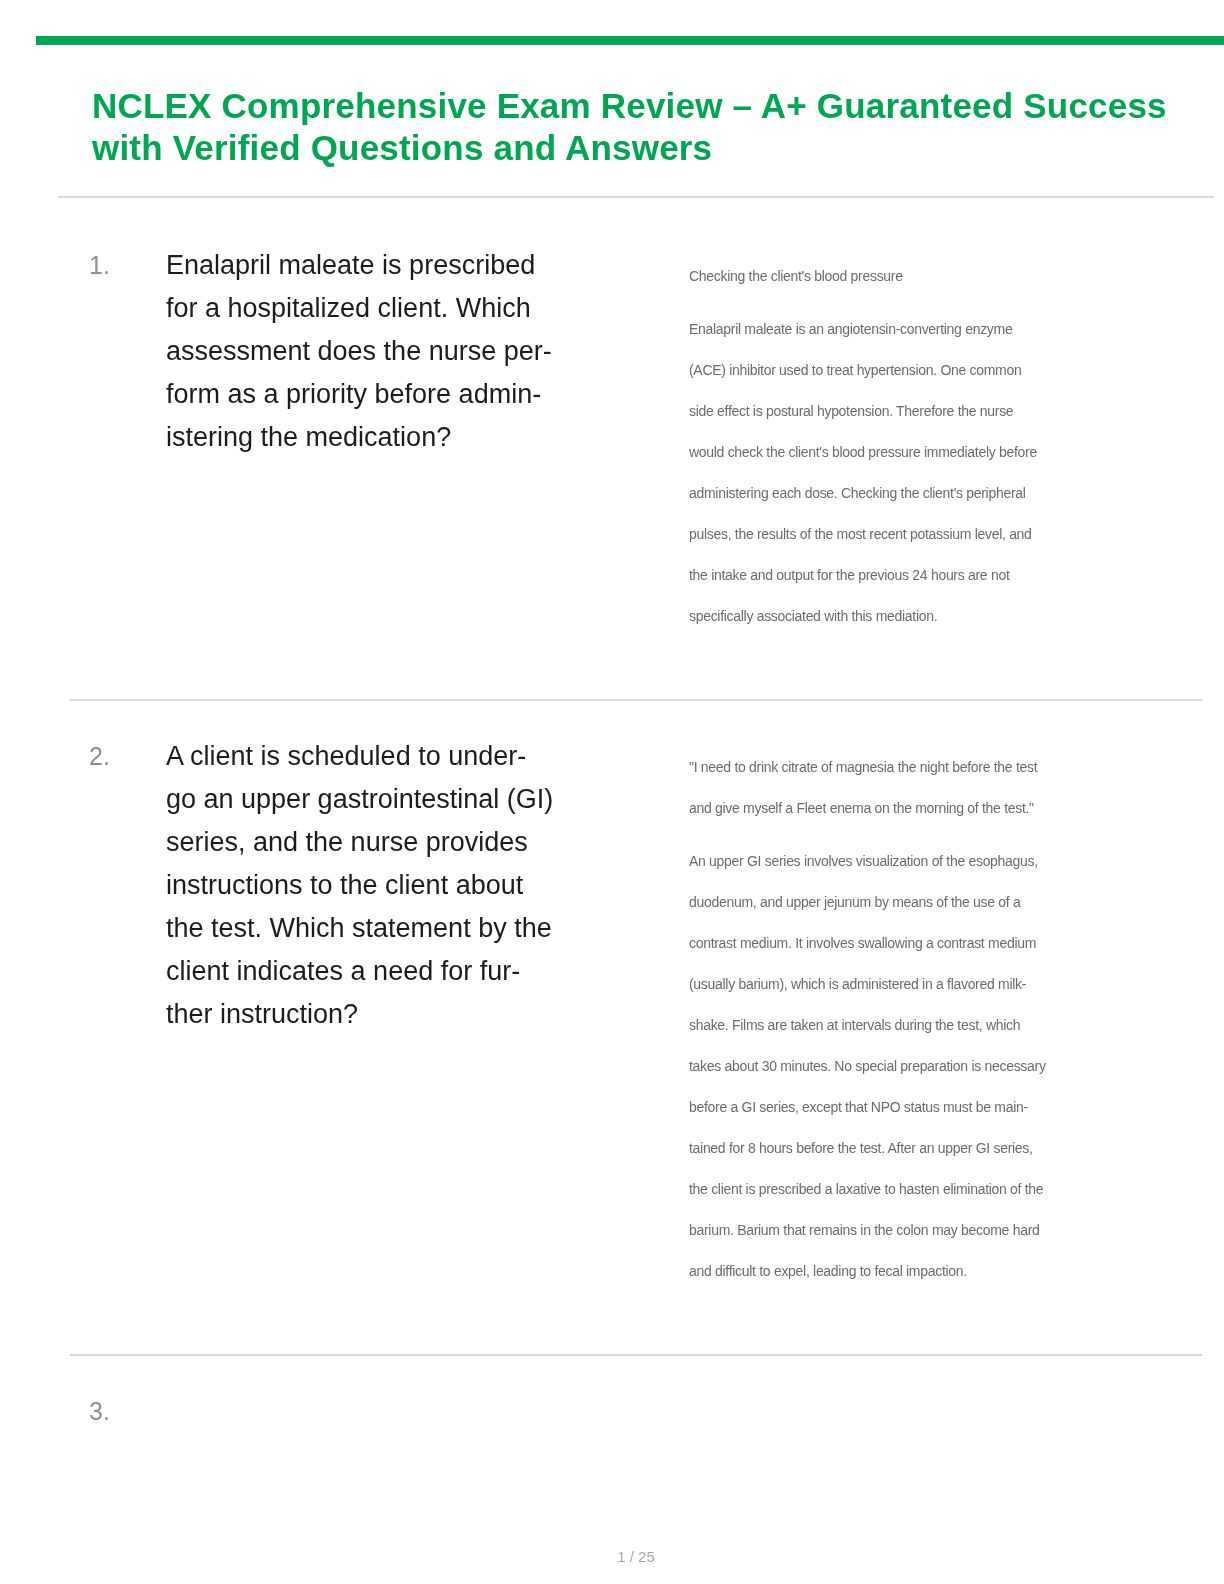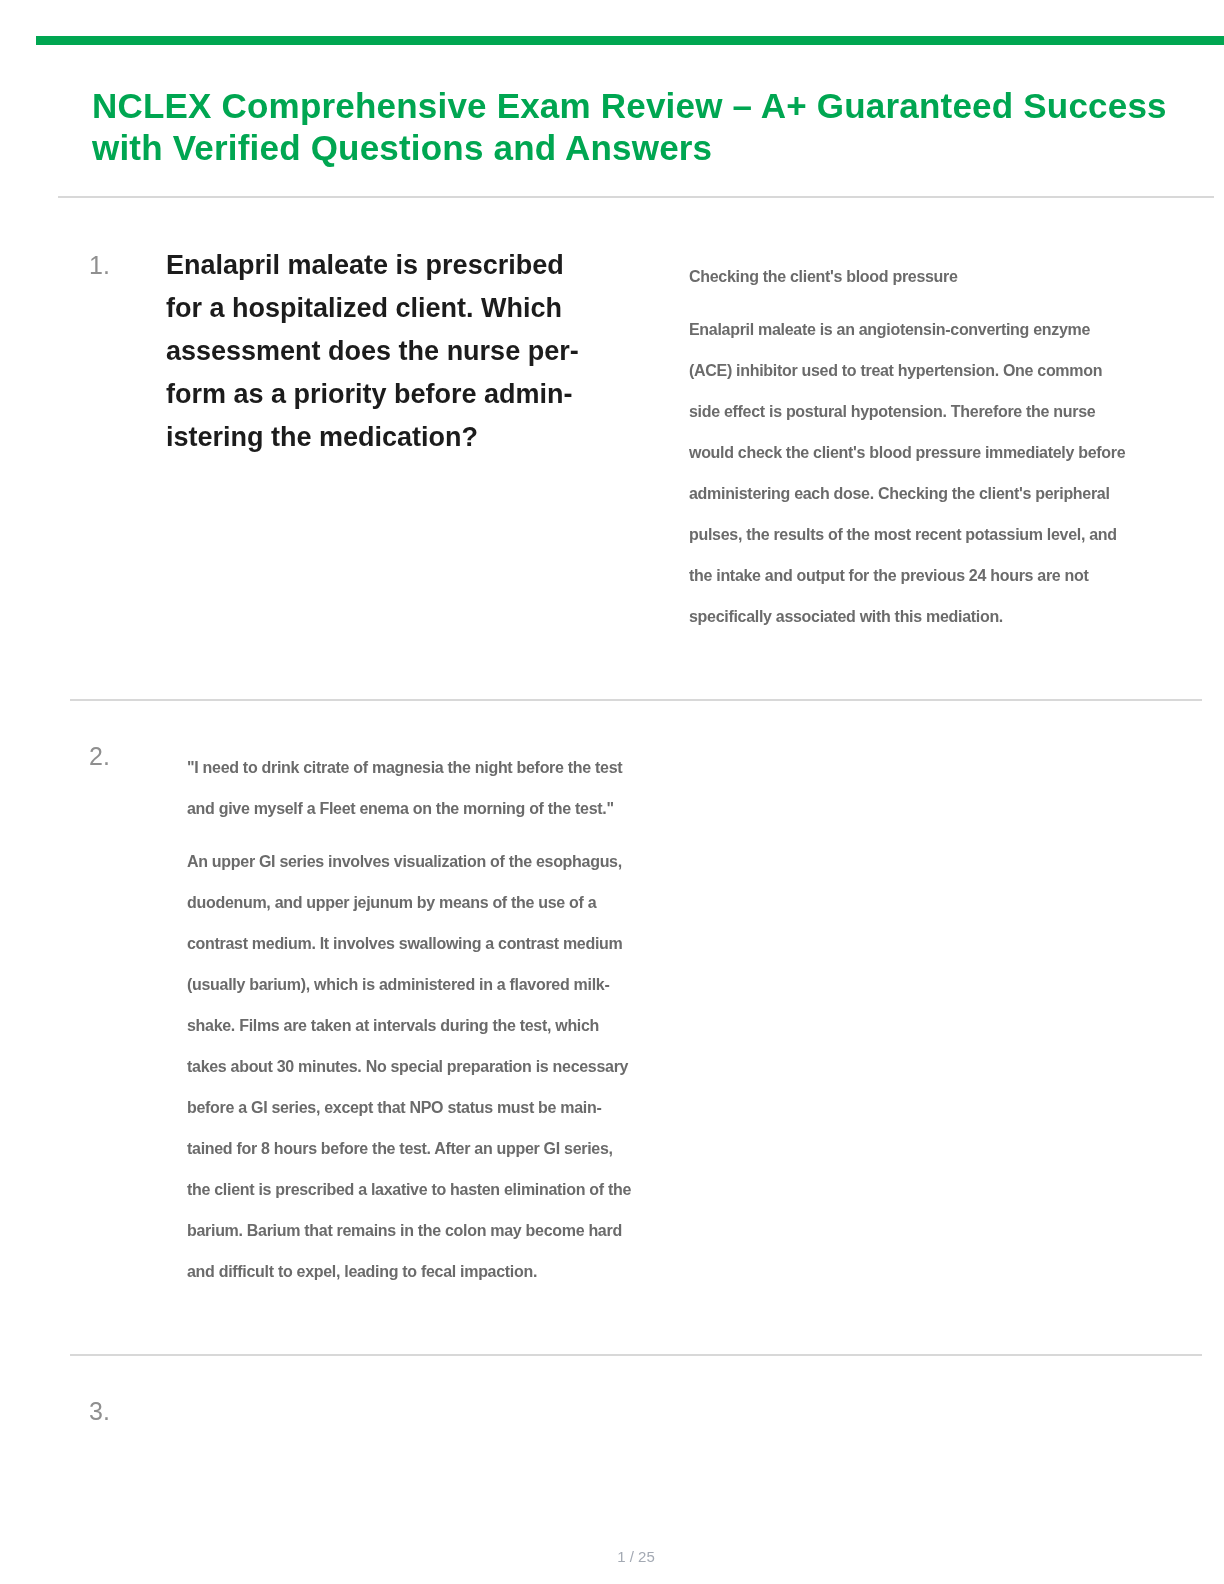--- a/index.html
+++ b/index.html
@@ -44,33 +44,33 @@
     color: #8f8f8f;
     font-size: 25px;
     font-weight: 300;
     line-height: 43px;
   }
   .q-text {
     width: 478px;
     flex-shrink: 0;
     color: #1c1c1c;
     font-size: 27px;
-    font-weight: 700;
+    font-weight: 400;
     line-height: 43px;
     white-space: pre-line;
   }
   .answer-col {
     flex: 1;
     padding-left: 9px;
     padding-right: 24px;
   }
   .a-text, .a-expl {
     color: #6b6b6b;
-    font-size: 16px;
-    font-weight: 700;
+    font-size: 14px;
+    font-weight: 400;
     line-height: 41px;
     letter-spacing: -0.3px;
     white-space: pre-line;
   }
   .footer {
     position: absolute;
     top: 1512px;
     left: 0;
     right: 0;
     text-align: center;
@@ -106,20 +106,27 @@
 would check the client's blood pressure immediately before
 administering each dose. Checking the client's peripheral
 pulses, the results of the most recent potassium level, and
 the intake and output for the previous 24 hours are not
 specifically associated with this mediation.</div>
     </div>
   </div>
 
   <div class="qa-row">
     <div class="q-num">2.</div>
+    <div class="q-text">A client is scheduled to under-
+go an upper gastrointestinal (GI)
+series, and the nurse provides
+instructions to the client about
+the test. Which statement by the
+client indicates a need for fur-
+ther instruction?</div>
     <div class="answer-col">
       <div class="a-text">"I need to drink citrate of magnesia the night before the test
 and give myself a Fleet enema on the morning of the test."</div>
       <div class="a-expl">An upper GI series involves visualization of the esophagus,
 duodenum, and upper jejunum by means of the use of a
 contrast medium. It involves swallowing a contrast medium
 (usually barium), which is administered in a flavored milk-
 shake. Films are taken at intervals during the test, which
 takes about 30 minutes. No special preparation is necessary
 before a GI series, except that NPO status must be main-

